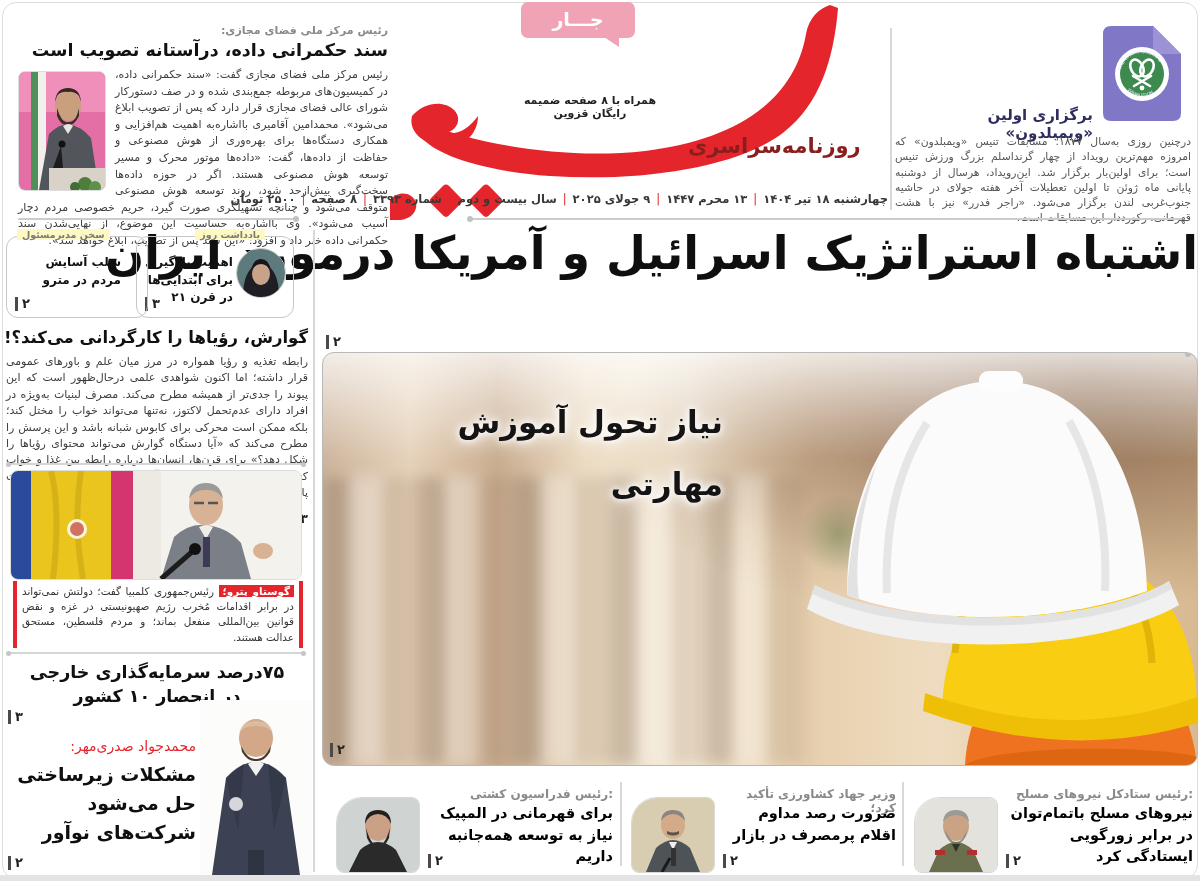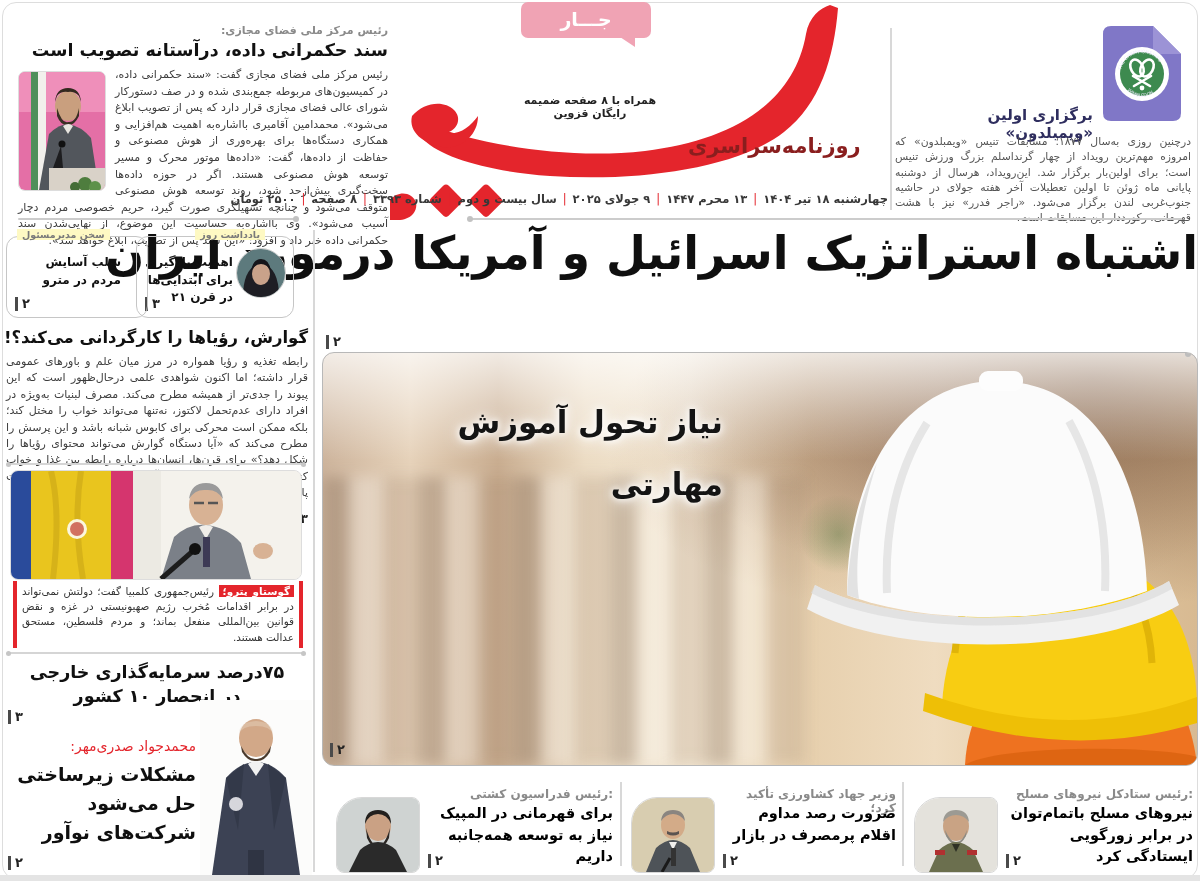--- a/index.html
+++ b/index.html
@@ -24,21 +24,21 @@
   .pg{display:inline-block;border-left:3px solid #4a4a4a;padding-left:4px;font-size:13px;font-weight:bold;color:#222;line-height:14px;}
 
   
   .tl{left:18px;top:24px;width:370px;}
   .kicker{font-size:11px;font-weight:bold;color:#8a8a8a;text-align:right;}
   .tl-head{font-size:17.5px;font-weight:bold;color:#111;text-align:right;margin:3px 0 7px;}
   .tl-body{font-size:11px;line-height:16.6px;text-align:justify;color:#3d3d3d;}
   .tl-photo{float:left;width:86px;height:118px;border-radius:7px;overflow:hidden;margin:4px 9px 2px 0;border:1px solid #ddd;}
 
   
-  .bubble{left:521px;top:2px;width:130px;height:36px;background:var(--bubble-pink,#f0a3b4);border-radius:7px;
+  .bubble{left:521px;top:2px;width:114px;height:36px;background:var(--bubble-pink,#f0a3b4);border-radius:7px;
           color:#fff;font-weight:bold;font-size:19px;text-align:center;line-height:34px;}
   .bubble::after{content:"";position:absolute;right:16px;bottom:-9px;border-left:15px solid transparent;border-top:10px solid var(--bubble-pink,#f0a3b4);}
   .sayeh{left:390px;top:0;width:480px;height:230px;}
   .supplement{left:505px;top:94px;width:170px;font-size:11px;font-weight:bold;color:#222;text-align:center;}
   .paper-type{left:688px;top:134px;width:200px;font-size:21px;font-weight:bold;color:var(--type-maroon,#8a1e1e);text-align:left;}
   .dateline{left:396px;top:192px;width:492px;font-size:11.5px;font-weight:bold;color:#383838;text-align:center;white-space:nowrap;}
   .dateline .dl-seg::before{content:"|";color:var(--accent-red,#e4252c);margin:0 6px;font-weight:normal;}
   .dateline .dl-seg:first-child::before{content:"";margin:0;}
 
   

